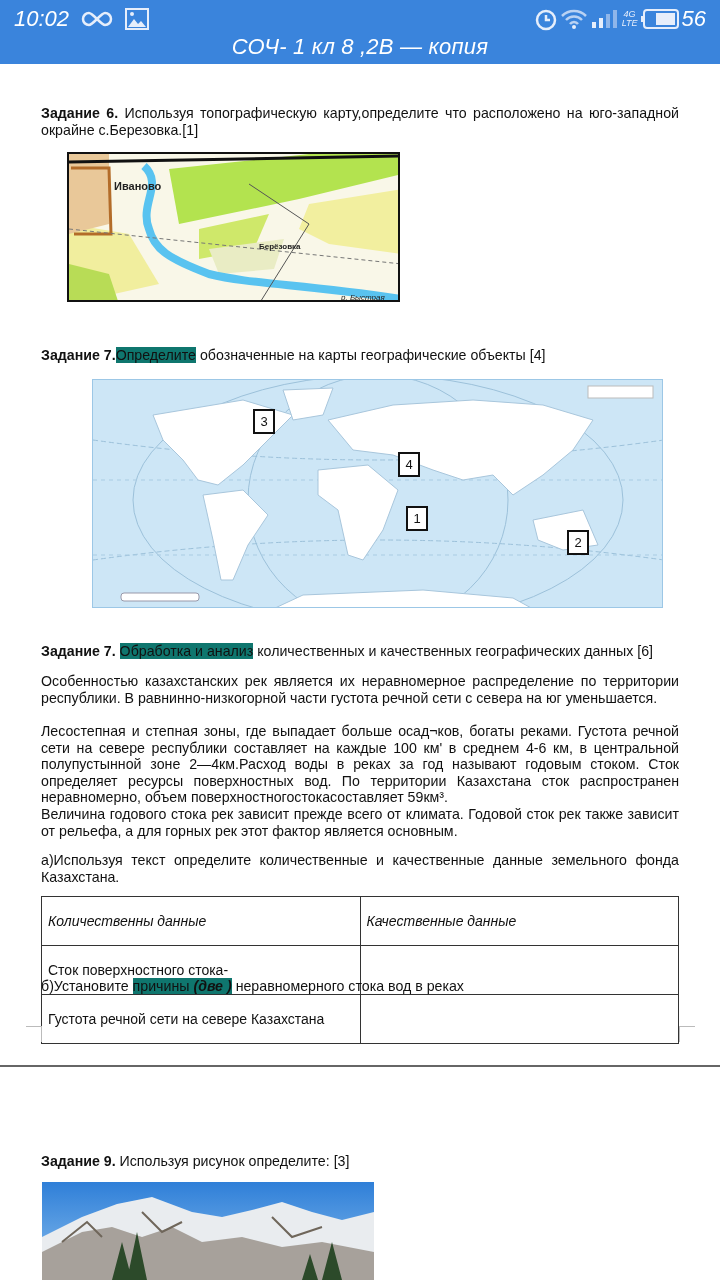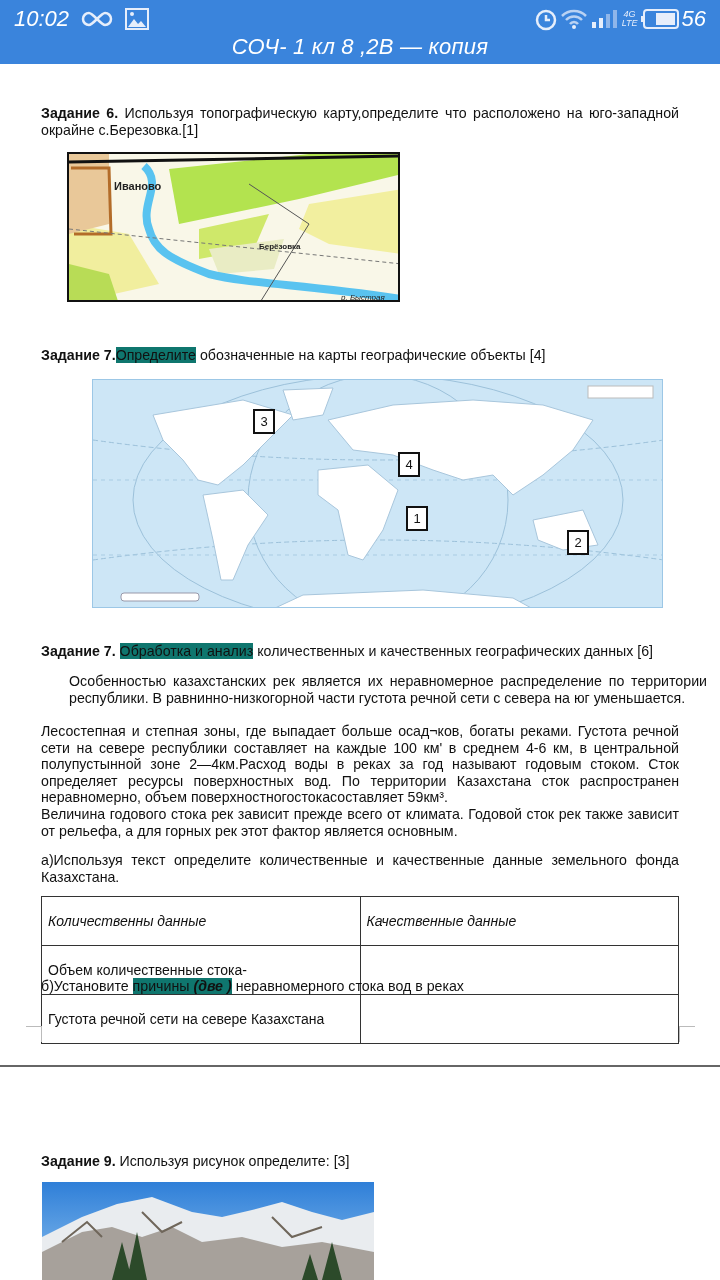--- a/index.html
+++ b/index.html
@@ -144,34 +144,34 @@
     <div class="marker" style="left:160px; top:29px;">3</div>
     <div class="marker" style="left:305px; top:72px;">4</div>
     <div class="marker" style="left:313px; top:126px;">1</div>
     <div class="marker" style="left:474px; top:150px;">2</div>
   </div>
 
   <div class="task" style="top:579px;">
     <b>Задание 7.</b> <span class="hl">Обработка и анализ</span><span> количественных и качественных  географических данных </span><span>[6]</span>
   </div>
 
-  <div class="task justify" style="top:609px;margin-left:28px;">Особенностью казахстанских рек является их неравномерное распределение по территории республики. В равнинно-низкогорной части густота речной сети с севера на юг уменьшается.</div>
+  <div class="task justify" style="top:609px;">Особенностью казахстанских рек является их неравномерное распределение по территории республики. В равнинно-низкогорной части густота речной сети с севера на юг уменьшается.</div>
   <div class="task justify" style="top:659px;">Лесостепная и степная зоны, где выпадает больше осад¬ков, богаты реками. Густота речной сети на севере республики составляет на каждые 100 км' в среднем 4-6 км, в центральной полупустынной зоне  2—4км.Расход воды в реках за год называют годовым стоком. Сток определяет ресурсы поверхностных вод. По территории Казахстана сток распространен неравномерно, объем поверхностногостокасоставляет 59км³.</div>
   <div class="task justify" style="top:742px;">Величина годового стока рек зависит прежде всего от климата. Годовой сток рек также зависит от рельефа, а для горных рек этот фактор является основным.</div>
 
   <div class="task justify" style="top:788px;">а)Используя текст определите количественные и качественные данные земельного фонда Казахстана.</div>
 
   <table class="data">
     <tbody>
         <tr>
       <th style="width:50%;">Количественны   данные</th>
       <th>Качественные  данные</th>
     </tr>
     <tr>
-      <td>Объем количественные стока-</td>
+      <td>Сток поверхностного стока-</td>
       <td></td>
     </tr>
     <tr>
       <td>Густота  речной сети на севере Казахстана</td>
       <td></td>
     </tr>
   </tbody>
     </table>
 
   <div class="task" style="top:914px;">

